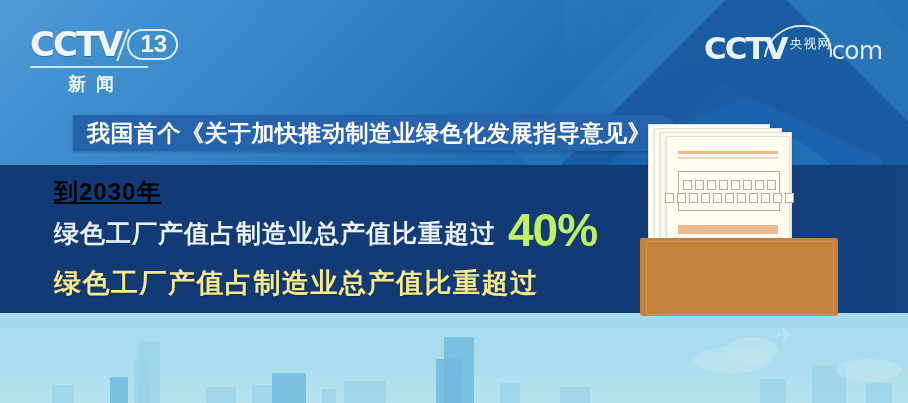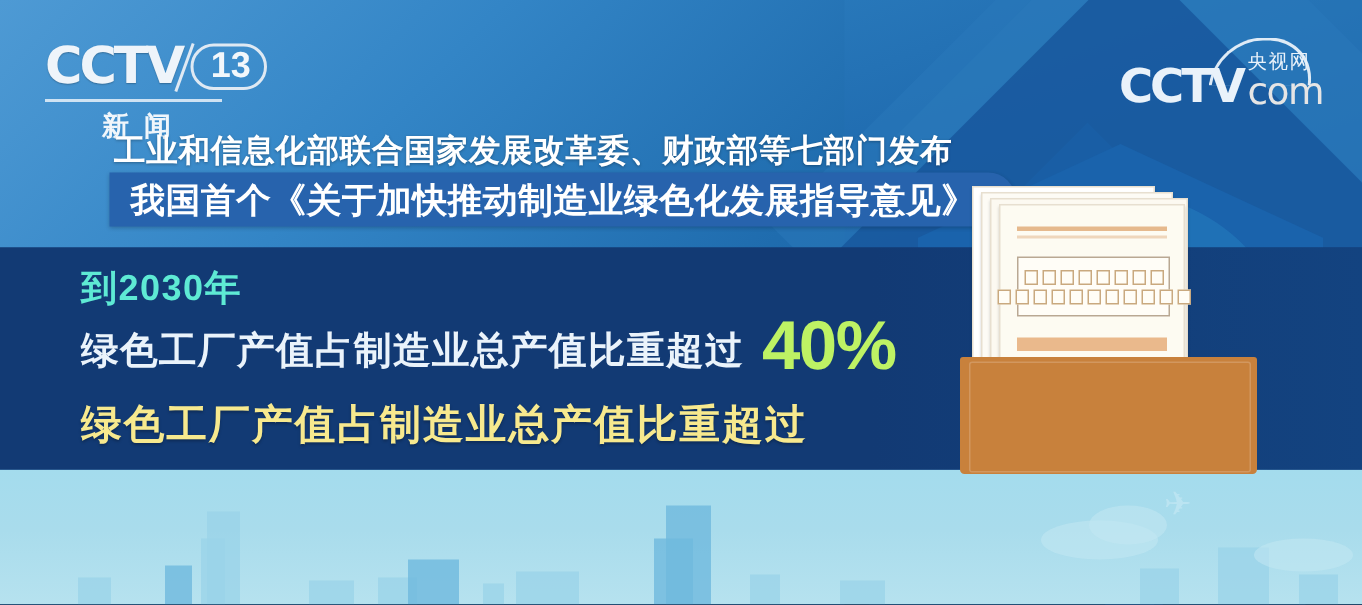--- a/index.html
+++ b/index.html
@@ -191,21 +191,21 @@
     user-select: none;
   }
   .cctvcom .big {
     font-family: "DejaVu Sans", sans-serif;
     font-weight: 700;
     font-size: 31px;
     letter-spacing: -2px;
     color: #e9f2fa;
     line-height: .95;
   }
-  .cctvcom .rightcol { display: flex; flex-direction: column; line-height: 1; }
+  .cctvcom .rightcol { display: flex; line-height: 1; }
   .cctvcom .yangshi {
     font-size: 13px;
     color: #e9f2fa;
     letter-spacing: 1px;
     font-weight: 500;
   }
   .cctvcom .com {
     font-family: "DejaVu Sans", sans-serif;
     font-size: 25px;
     color: #e5e5e5;
@@ -252,23 +252,24 @@
     color: #ffffff;
     white-space: nowrap;
     letter-spacing: .5px;
   }
 
   .line-a {
     position: absolute;
     left: 54px; top: 176px;
     font-size: 24px;
     font-weight: 700;
-    color: #5eead4;
+    color: #000000;
     letter-spacing: 1px;
     white-space: nowrap;
+    text-decoration: underline;
   }
   .line-b {
     position: absolute;
     left: 54px; top: 206px;
     display: flex;
     align-items: baseline;
     white-space: nowrap;
   }
   .line-b .txt {
     font-size: 25px;
@@ -429,21 +430,20 @@
 
   <div class="cctvcom">
     <span class="arc"></span>
     <span class="big">CCTV</span>
     <span class="rightcol">
       <span class="yangshi">央视网</span>
       <span class="com">com</span>
     </span>
   </div>
 
-  <div class="kicker">工业和信息化部联合国家发展改革委、财政部等七部门发布</div>
   <div class="pill">
     <span class="t">我国首个《关于加快推动制造业绿色化发展指导意见》</span>
   </div>
 
   <div class="line-a">到2030年</div>
   <div class="line-b">
     <span class="txt">绿色工厂产值占制造业总产值比重超过</span>
     <span class="big40">40%</span>
   </div>
   <div class="line-c">绿色工厂产值占制造业总产值比重超过</div>

